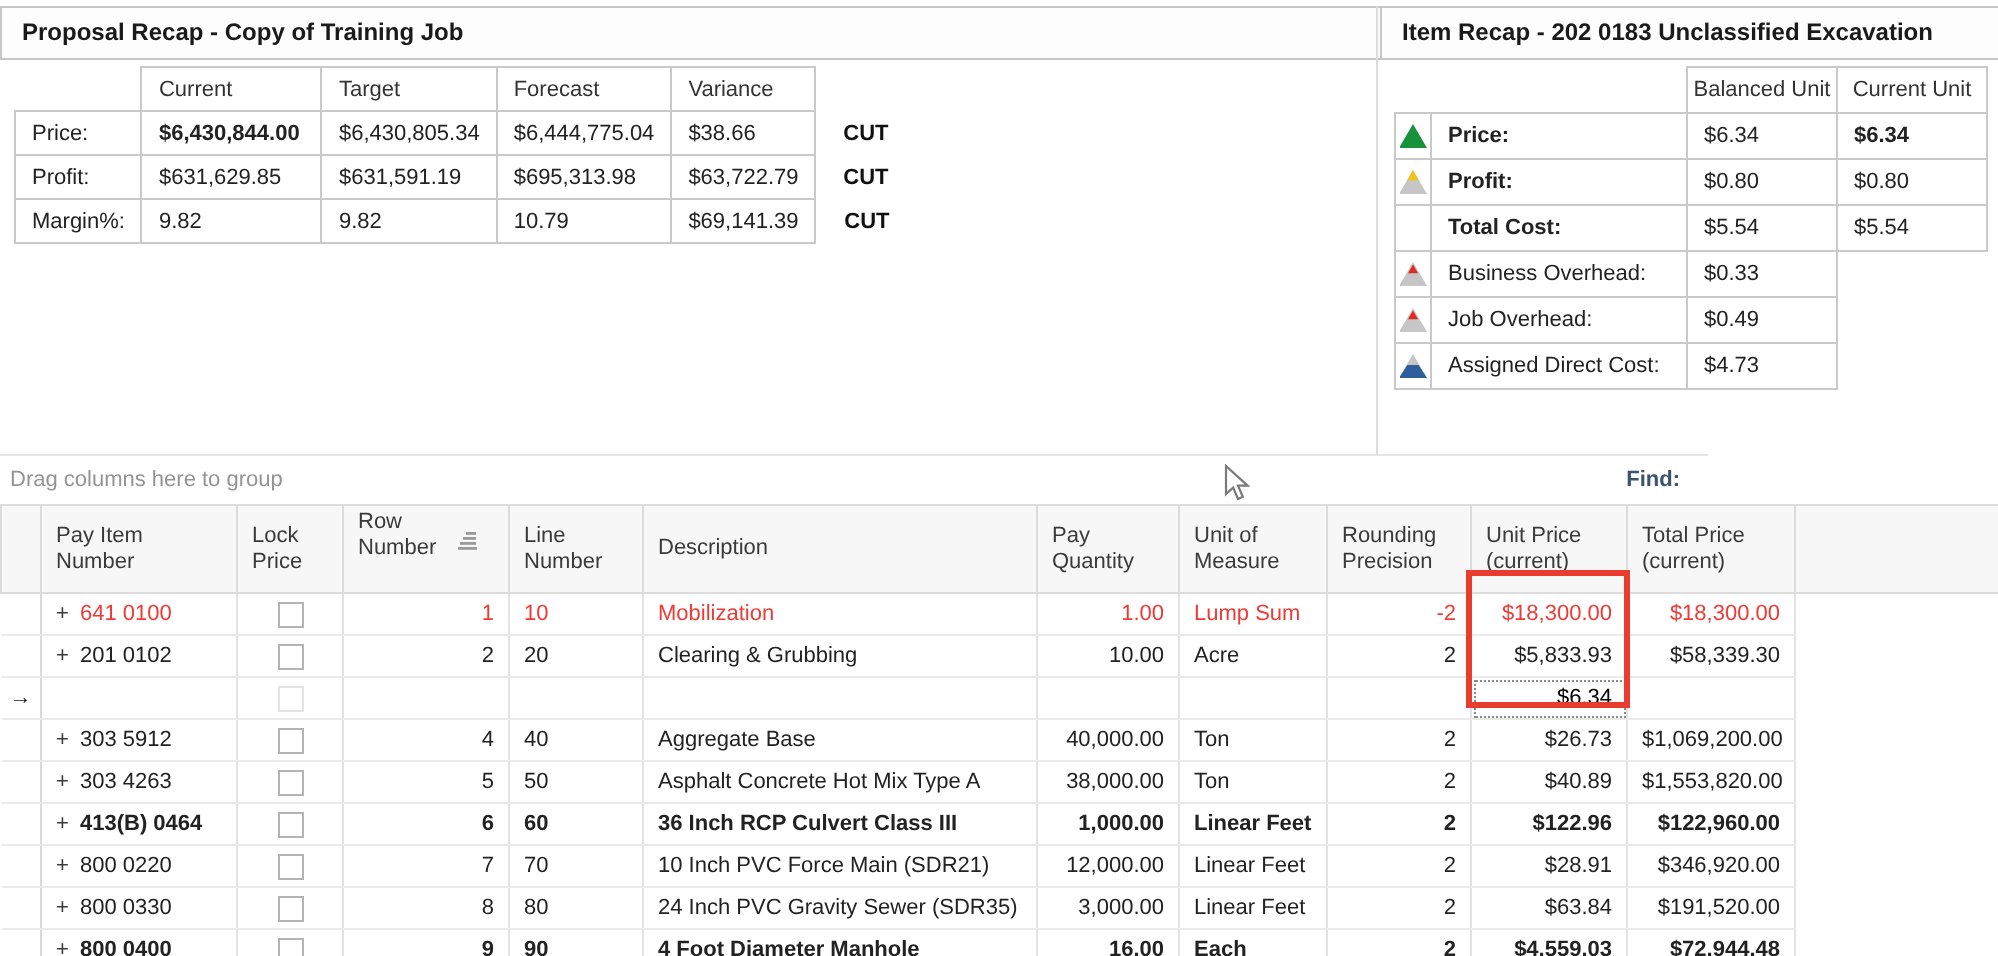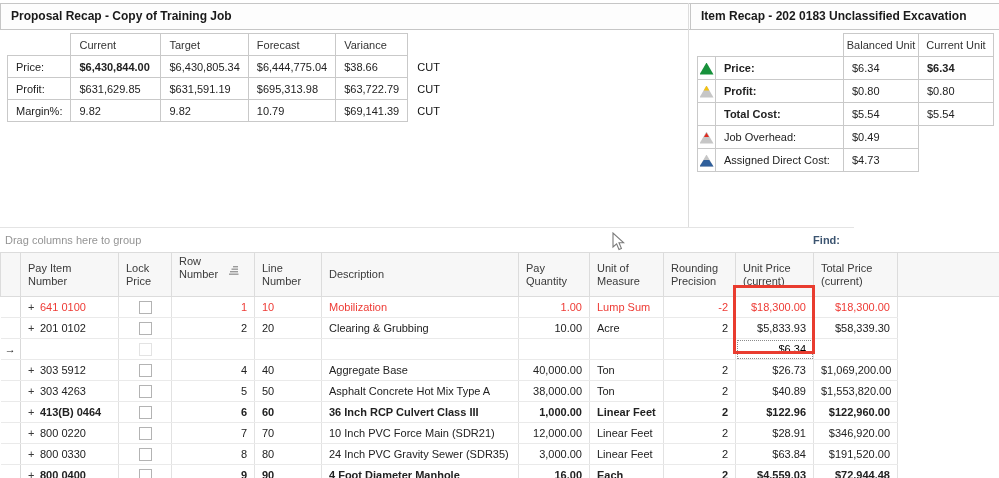--- a/index.html
+++ b/index.html
@@ -26,21 +26,21 @@
 
   
   table.recap { border-collapse:collapse; position:absolute; table-layout:fixed; }
   .recap td {
     border:1px solid #c9c9c9; padding:0 8px; white-space:nowrap;
     overflow:hidden; height:22px; text-align:left; background:#fff;
   }
   .recap td.hdr { color:#333; padding-right:10px; }
   .recap td.nob { border:none; background:transparent; }
   .recap td.b { font-weight:bold; }
-  .recap td.cut { border:none; background:transparent; text-align:left; font-weight:normal; padding-left:9px; color:#111; }
+  .recap td.cut { border:none; background:transparent; text-align:right; font-weight:bold; padding-left:9px; color:#111; }
   #prop-recap { left:7px; top:33px; }
   #item-recap { left:697px; top:33px; }
   #item-recap td { height:23px; }
   #item-recap td.hdr { text-align:center; padding:0 2px; }
   #item-recap td.icon-cell { padding:0; text-align:center; vertical-align:middle; }
 
   
   .tri { position:relative; display:inline-block; width:14px; height:12px; vertical-align:middle; }
   .tri i { position:absolute; left:0; top:0; width:14px; height:12px; display:none; }
   .tri .base { clip-path:polygon(50% 0,100% 100%,0 100%); }
@@ -187,20 +187,26 @@
     <td class="icon-cell"><span class="tri triangle-yellow-tip"><i class="base"></i><i class="tip"></i></span></td>
     <td class="b">Profit:</td>
     <td>$0.80</td>
     <td>$0.80</td>
   </tr>
   <tr>
     <td class="icon-cell"></td>
     <td class="b">Total Cost:</td>
     <td>$5.54</td>
     <td>$5.54</td>
+  </tr>
+  <tr>
+    <td class="icon-cell"><span class="tri triangle-red-tip"><i class="base"></i><i class="tip"></i></span></td>
+    <td>Business Overhead:</td>
+    <td>$0.33</td>
+    <td class="nob"></td>
   </tr>
   <tr>
     <td class="icon-cell"><span class="tri triangle-red-tip"><i class="base"></i><i class="tip"></i></span></td>
     <td>Job Overhead:</td>
     <td>$0.49</td>
     <td class="nob"></td>
   </tr>
   <tr>
     <td class="icon-cell"><span class="tri triangle-blue-base"><i class="base"></i><i class="band"></i></span></td>
     <td>Assigned Direct Cost:</td>

